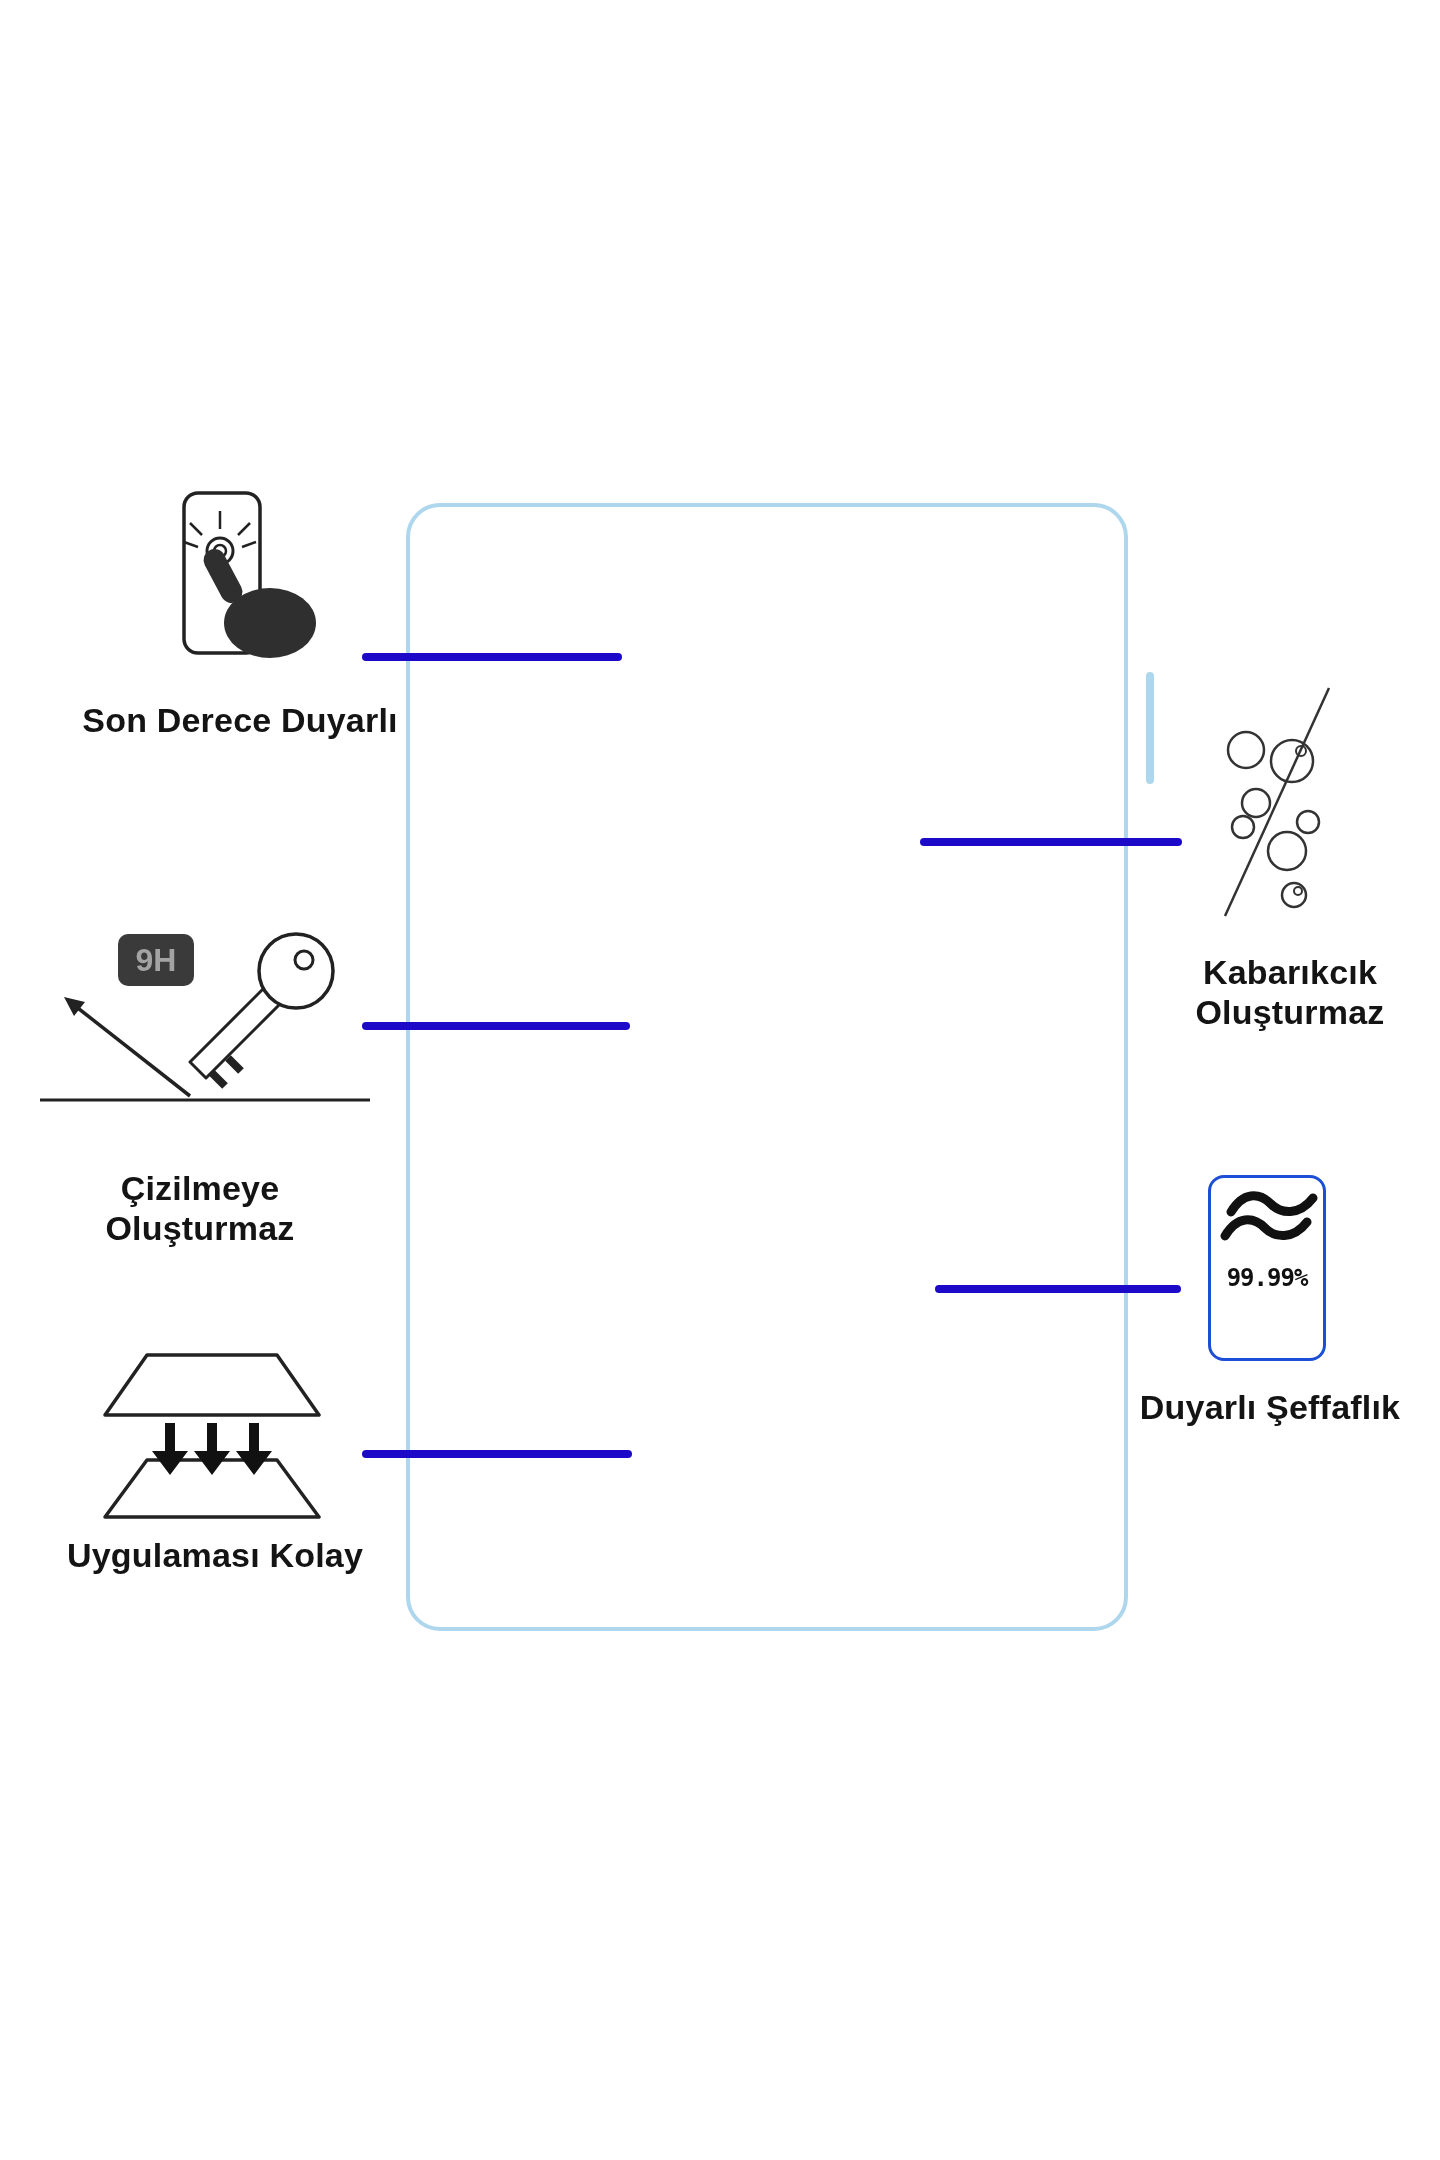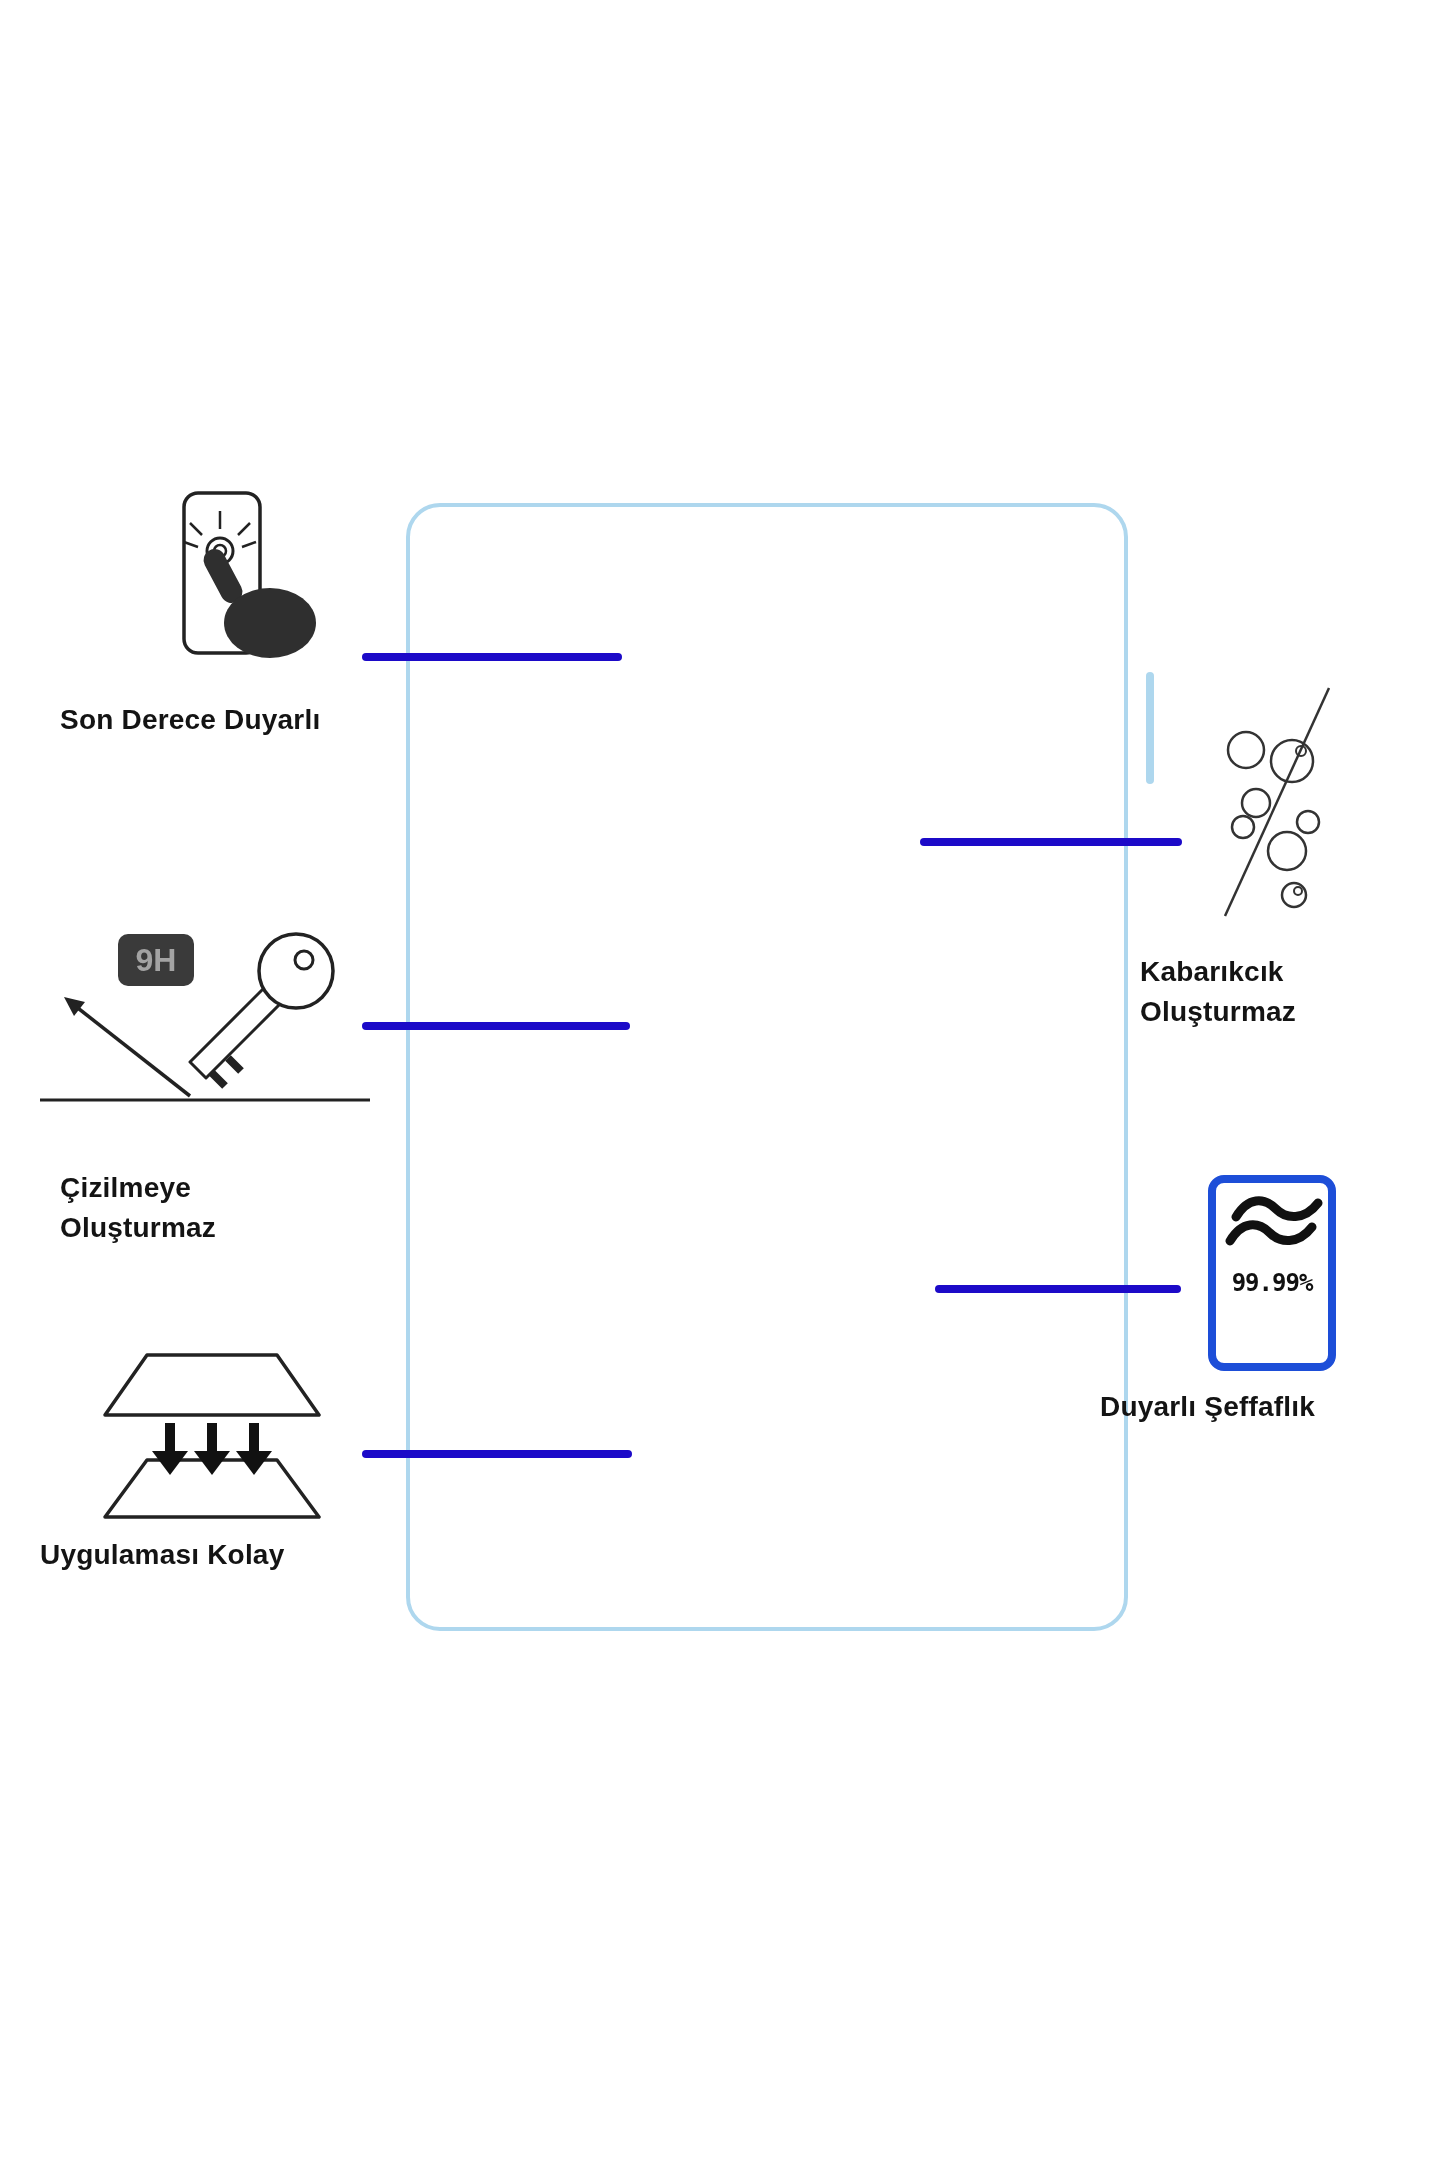--- a/index.html
+++ b/index.html
@@ -14,32 +14,32 @@
   .protector-notch{
     position:absolute;left:1146px;top:672px;width:8px;height:112px;
     background:#aed7ee;border-radius:4px;
   }
   .callout{
     position:absolute;height:8px;background:#1c0ac8;border-radius:4px;z-index:5;
   }
   .feature{position:absolute;}
   .feature .icon-box{position:absolute;}
   .label{
-    position:absolute;font-weight:bold;font-size:28px;color:#141414;
-    line-height:40px;letter-spacing:0.2px;
+    position:absolute;font-weight:bold;font-size:34px;color:#141414;
+    text-align:center;line-height:40px;letter-spacing:0.2px;
   }
   .lbl-line{display:block;}
   .badge{
     position:absolute;left:78px;top:14px;width:76px;height:52px;
     background:#3a3a3a;border-radius:10px;color:#a3a3a3;font-weight:bold;
     font-size:32px;display:flex;align-items:center;justify-content:center;
   }
   .card{
     position:absolute;left:108px;top:0;width:112px;height:180px;
-    border:8px solid #1d4ed8;border-radius:16px;background:#ffffff;
+    border:3px solid #1d4ed8;border-radius:16px;background:#ffffff;
     display:flex;flex-direction:column;align-items:center;
   }
   .card .waves{margin-top:8px;}
   .card .value{
     font-family:"DejaVu Sans Mono",monospace;font-weight:bold;
     font-size:24px;color:#111111;margin-top:14px;letter-spacing:-1px;
   }
 </style>
 </head>
 <body>

